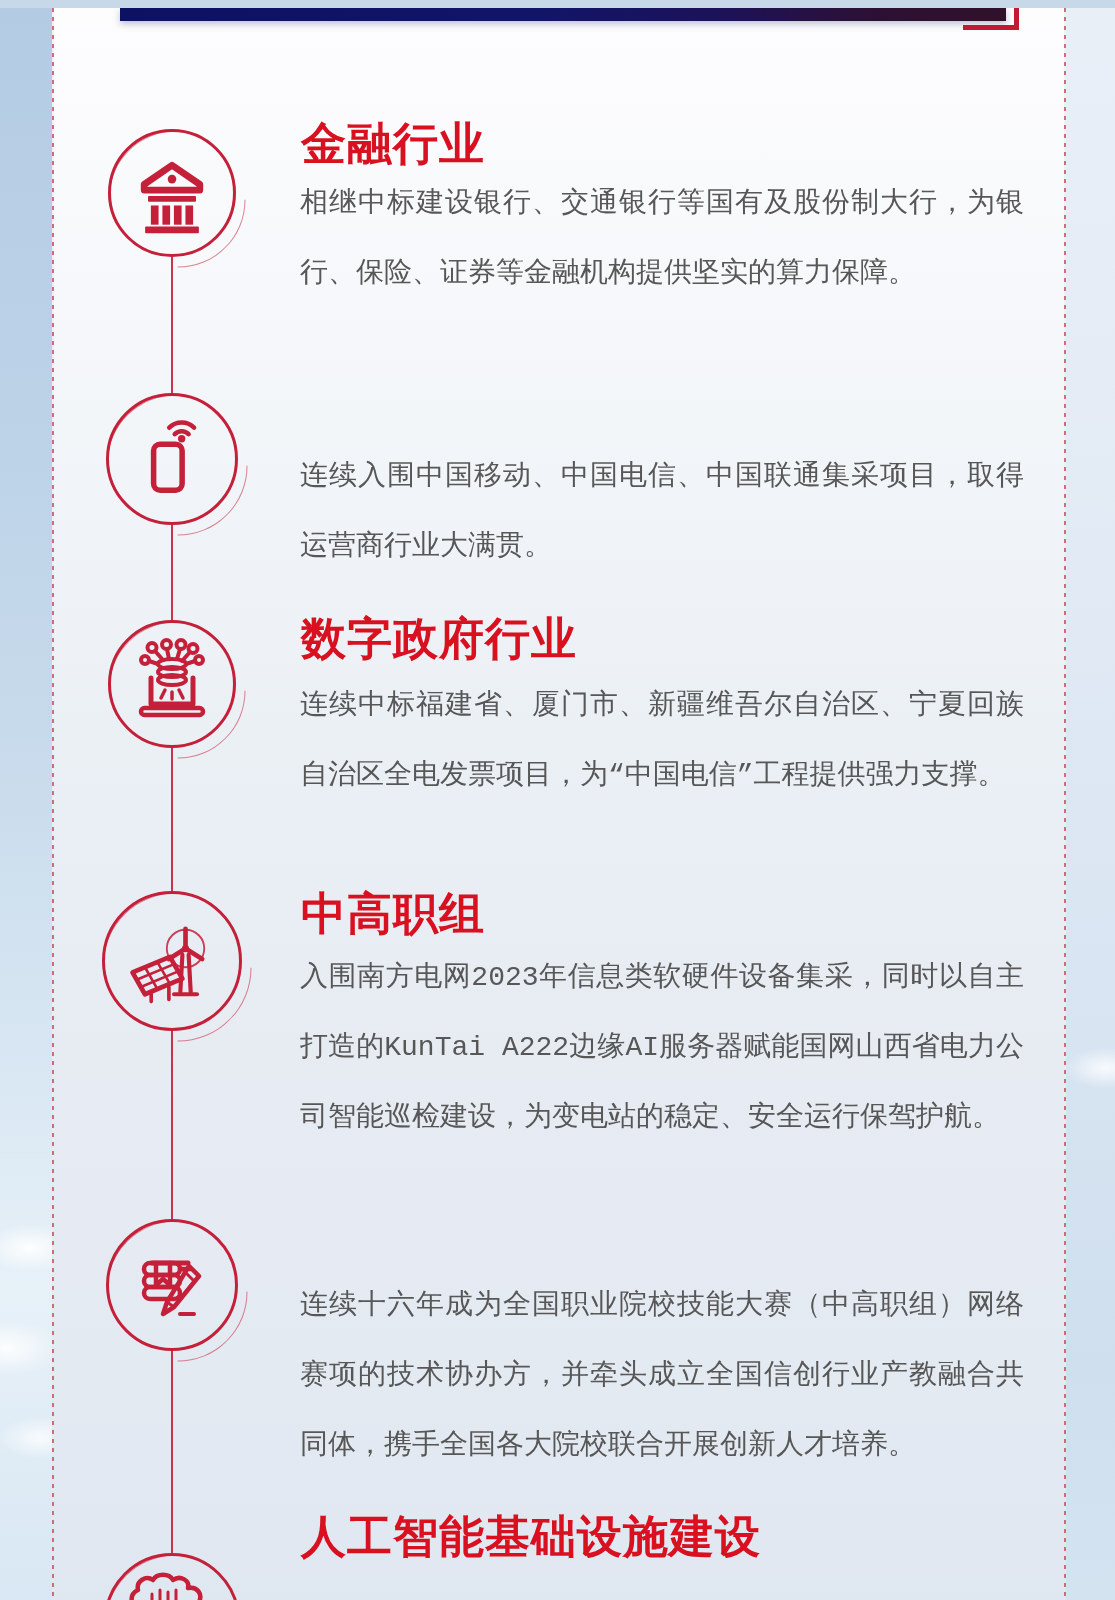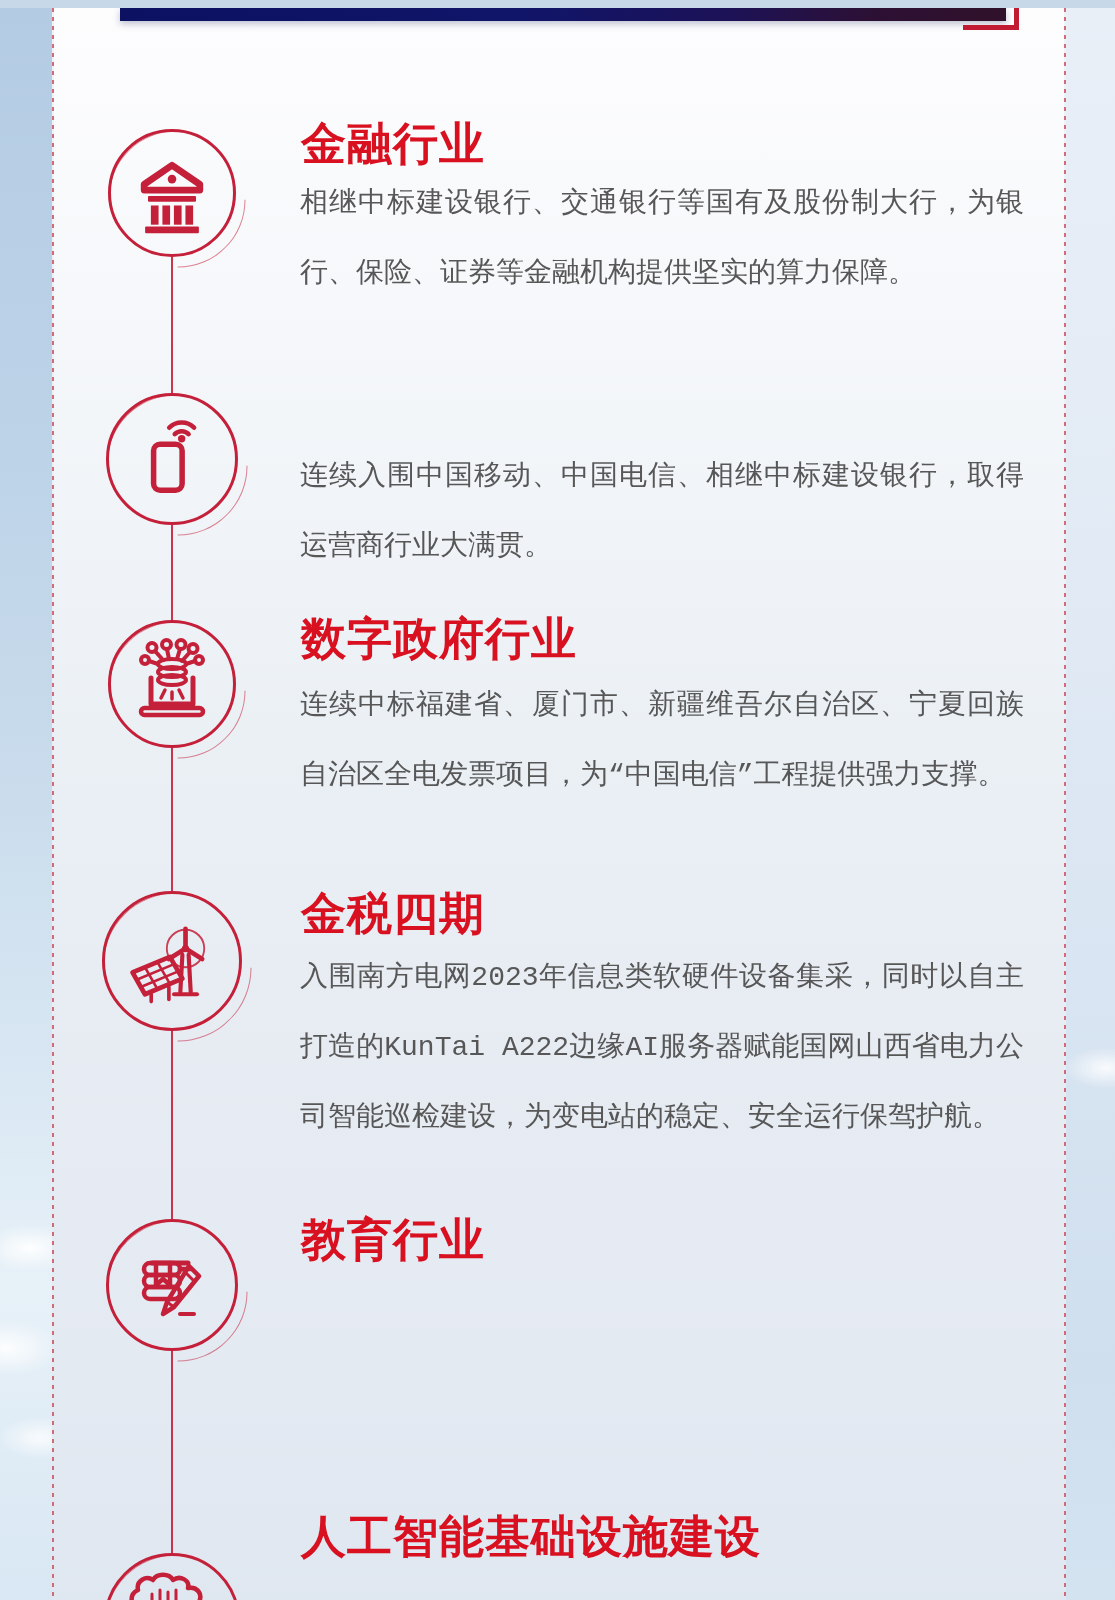--- a/index.html
+++ b/index.html
@@ -125,21 +125,21 @@
   <p class="body b1">相继中标建设银行、交通银行等国有及股份制大行，为银行、保险、证券等金融机构提供坚实的算力保障。</p>
 
   <div class="node n2">
     <svg width="92" height="92" viewBox="0 0 100 100">
       <rect x="30" y="34" width="31" height="50" rx="7" stroke-width="6"></rect>
       <path d="M53 23 A10.5 10.5 0 0 1 68 23" stroke-width="5"></path>
       <path d="M47 16 A19 19 0 0 1 74 16" stroke-width="5"></path>
       <circle class="f" cx="60.5" cy="28" r="4"></circle>
     </svg>
   </div>
-  <p class="body b2">连续入围中国移动、中国电信、相继中标建设银行，取得运营商行业大满贯。</p>
+  <p class="body b2">连续入围中国移动、中国电信、中国联通集采项目，取得运营商行业大满贯。</p>
 
   <div class="node n3">
     <svg width="100" height="100" viewBox="0 0 100 100">
       <path d="M29 44 V70 H71 V44" stroke-width="5"></path>
       <rect x="19" y="74" width="62" height="7" rx="3.5" stroke-width="4.5"></rect>
       <ellipse cx="50" cy="46" rx="14" ry="5" stroke-width="4"></ellipse>
       <ellipse cx="50" cy="38" rx="14" ry="5" stroke-width="4"></ellipse>
       <ellipse cx="50" cy="30" rx="14" ry="5" stroke-width="4"></ellipse>
       <path d="M41 26 L33 17" stroke-width="4"></path>
         <circle cx="30" cy="13.5" r="4.5" stroke-width="4"></circle>
@@ -164,37 +164,37 @@
       <circle cx="63" cy="38" r="18" stroke-width="1.8" opacity=".85"></circle>
       <path d="M63 38 V19 M63 38 L47 48 M63 38 L79 48" stroke-width="4.5"></path>
       <circle class="f" cx="63" cy="38" r="3.5"></circle>
       <path d="M60 44 L58 80 M66 44 L68 80" stroke-width="4"></path>
       <path d="M52 82 H74" stroke-width="4"></path>
       <path d="M12 61 L48 46 L60 67 L24 82 Z" stroke-width="4.5"></path>
       <path d="M16 68 L52 53 M20 75 L56 60 M24 56 L36 77 M36 51 L48 72" stroke-width="2.5"></path>
       <path d="M30 82 V89 M47 75 V87" stroke-width="3.5"></path>
     </svg>
   </div>
-  <h2 class="title t4">金税四期</h2>
+  <h2 class="title t4">中高职组</h2>
   <p class="body b4">入围南方电网2023年信息类软硬件设备集采，同时以自主打造的KunTai A222边缘AI服务器赋能国网山西省电力公司智能巡检建设，为变电站的稳定、安全运行保驾护航。</p>
 
   <div class="node n5">
     <svg width="100" height="100" viewBox="0 0 100 100">
       <path d="M30 28 H66" stroke-width="5"></path>
       <rect x="22" y="28" width="36" height="12" rx="6" stroke-width="4.5"></rect>
       <rect x="22" y="40" width="36" height="12" rx="6" stroke-width="4.5"></rect>
       <rect x="22" y="52" width="36" height="12" rx="6" stroke-width="4.5"></rect>
       <path d="M34 28 V50 L41 44 L48 50 V28" stroke-width="4.5"></path>
       <path d="M58 34 H68" stroke-width="4.5"></path>
       <path d="M67 31 L77 41 L52 72 L41 79 L45 67 Z" stroke-width="4.5"></path>
       <path d="M45 67 L52 72 M62 36 L72 46" stroke-width="3"></path>
       <path d="M58 79 H72" stroke-width="4"></path>
     </svg>
   </div>
-  <h2 class="title t5">教育行业</h2>
+  <p class="body b5">连续十六年成为全国职业院校技能大赛（中高职组）网络赛项的技术协办方，并牵头成立全国信创行业产教融合共同体，携手全国各大院校联合开展创新人才培养。</p>
 
   <div class="node n6">
     <svg width="100" height="100" viewBox="0 0 100 100">
       <path d="M16 36 C8 34 7 22 16 18 C14 9 24 3 31 8 C35 1 47 1 51 8 C58 3 68 8 66 16 C75 14 81 22 77 30 C84 34 84 44 78 48" stroke-width="4.5"></path>
       <path d="M30 22 V34 M38 18 V36 M46 20 V36 M54 18 V34" stroke-width="3"></path>
     </svg>
   </div>
   <h2 class="title t6">人工智能基础设施建设</h2>
 
 </div>

